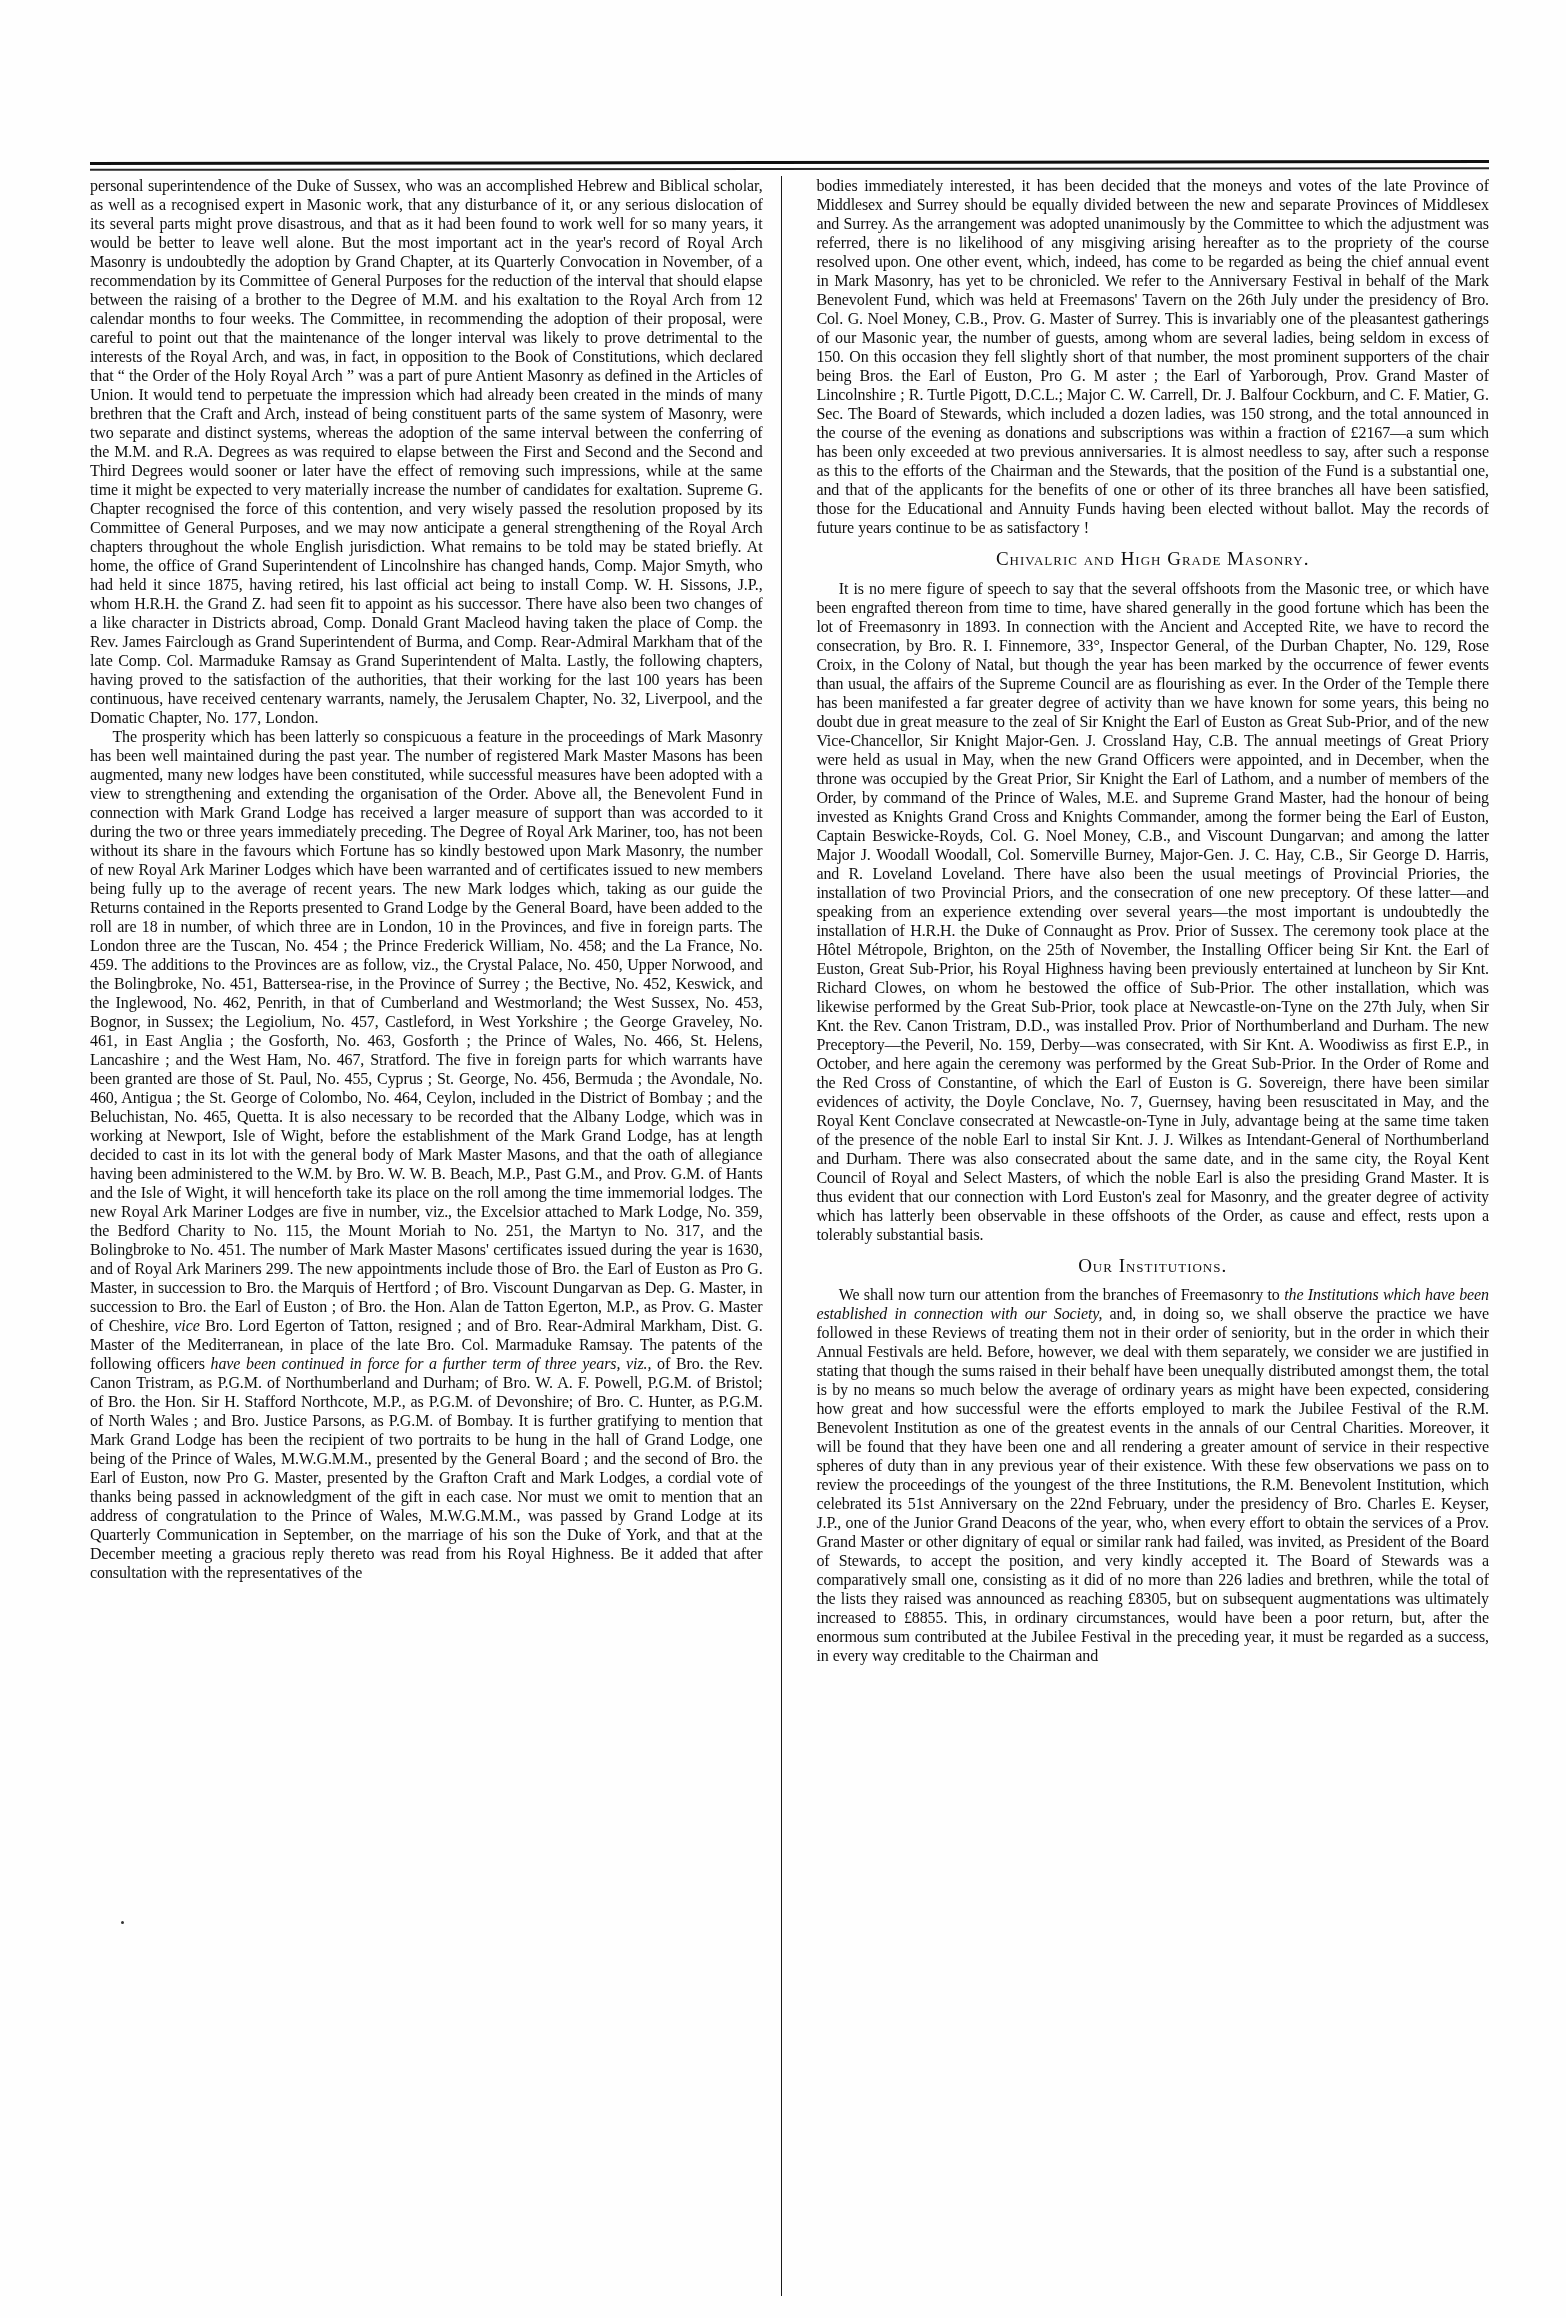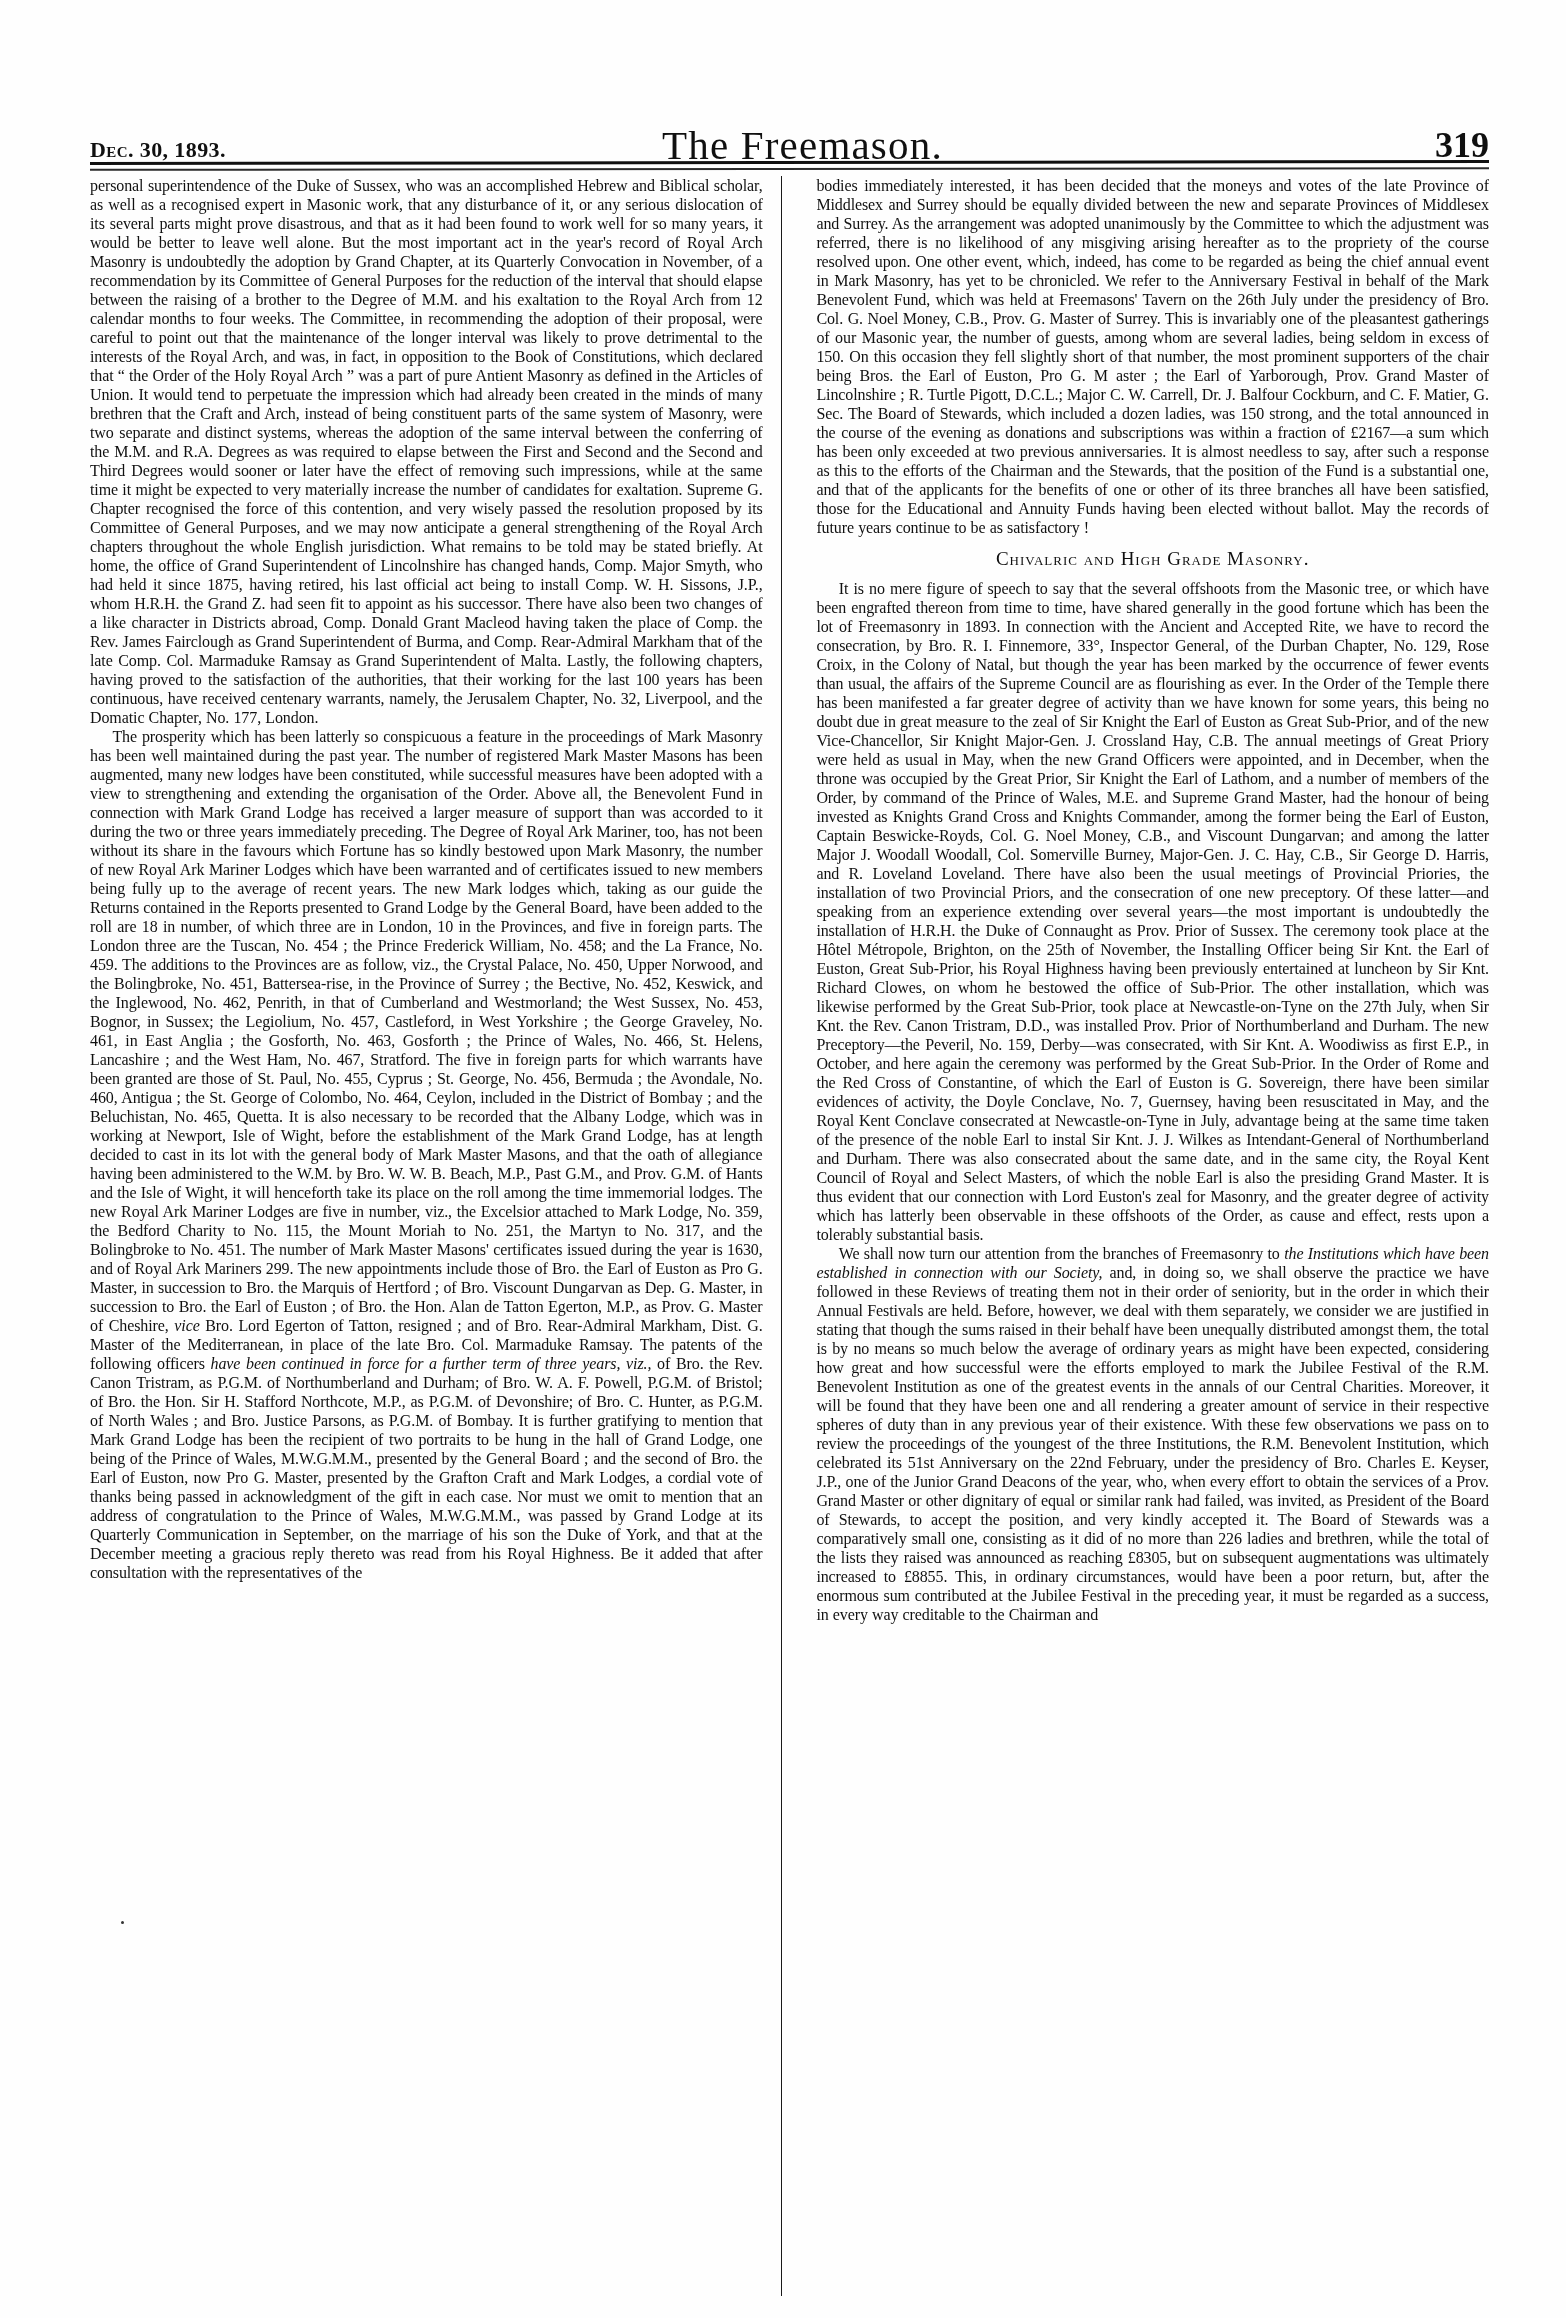--- a/index.html
+++ b/index.html
@@ -136,44 +136,40 @@
     height: 3.3px;
     background: #333;
     border-radius: 50%;
   }
 </style>
 </head>
 <body>
 
 <div class="page">
 
-  <div class="masthead">
-    <div class="masthead-date">Dec. 30, 1893.</div>
-    <div class="masthead-title">The Freemason.</div>
-    <div class="masthead-page">319</div>
-  </div>
 
   <div class="rule-wrap">
     <div class="rule-thick"></div>
     <div class="rule-thin"></div>
   </div>
 
   <div class="columns">
 
     <div class="col left">
       <p class="body noindent">personal superintendence of the Duke of Sussex, who was an accomplished Hebrew and Biblical scholar, as well as a recognised expert in Masonic work, that any disturbance of it, or any serious dislocation of its several parts might prove disastrous, and that as it had been found to work well for so many years, it would be better to leave well alone. But the most important act in the year's record of Royal Arch Masonry is undoubtedly the adoption by Grand Chapter, at its Quarterly Convocation in November, of a recommendation by its Committee of General Purposes for the reduction of the interval that should elapse between the raising of a brother to the Degree of M.M. and his exaltation to the Royal Arch from 12 calendar months to four weeks. The Committee, in recommending the adoption of their proposal, were careful to point out that the maintenance of the longer interval was likely to prove detrimental to the interests of the Royal Arch, and was, in fact, in opposition to the Book of Constitutions, which declared that “ the Order of the Holy Royal Arch ” was a part of pure Antient Masonry as defined in the Articles of Union. It would tend to perpetuate the impression which had already been created in the minds of many brethren that the Craft and Arch, instead of being constituent parts of the same system of Masonry, were two separate and distinct systems, whereas the adoption of the same interval between the conferring of the M.M. and R.A. Degrees as was required to elapse between the First and Second and the Second and Third Degrees would sooner or later have the effect of removing such impressions, while at the same time it might be expected to very materially increase the number of candidates for exaltation. Supreme G. Chapter recognised the force of this contention, and very wisely passed the resolution proposed by its Committee of General Purposes, and we may now anticipate a general strengthening of the Royal Arch chapters throughout the whole English jurisdiction. What remains to be told may be stated briefly. At home, the office of Grand Superintendent of Lincolnshire has changed hands, Comp. Major Smyth, who had held it since 1875, having retired, his last official act being to install Comp. W. H. Sissons, J.P., whom H.R.H. the Grand Z. had seen fit to appoint as his successor. There have also been two changes of a like character in Districts abroad, Comp. Donald Grant Macleod having taken the place of Comp. the Rev. James Fairclough as Grand Superintendent of Burma, and Comp. Rear-Admiral Markham that of the late Comp. Col. Marmaduke Ramsay as Grand Superintendent of Malta. Lastly, the following chapters, having proved to the satisfaction of the authorities, that their working for the last 100 years has been continuous, have received centenary warrants, namely, the Jerusalem Chapter, No. 32, Liverpool, and the Domatic Chapter, No. 177, London.</p>
       <p class="body indent">The prosperity which has been latterly so conspicuous a feature in the proceedings of Mark Masonry has been well maintained during the past year. The number of registered Mark Master Masons has been augmented, many new lodges have been constituted, while successful measures have been adopted with a view to strengthening and extending the organisation of the Order. Above all, the Benevolent Fund in connection with Mark Grand Lodge has received a larger measure of support than was accorded to it during the two or three years immediately preceding. The Degree of Royal Ark Mariner, too, has not been without its share in the favours which Fortune has so kindly bestowed upon Mark Masonry, the number of new Royal Ark Mariner Lodges which have been warranted and of certificates issued to new members being fully up to the average of recent years. The new Mark lodges which, taking as our guide the Returns contained in the Reports presented to Grand Lodge by the General Board, have been added to the roll are 18 in number, of which three are in London, 10 in the Provinces, and five in foreign parts. The London three are the Tuscan, No. 454 ; the Prince Frederick William, No. 458; and the La France, No. 459. The additions to the Provinces are as follow, viz., the Crystal Palace, No. 450, Upper Norwood, and the Bolingbroke, No. 451, Battersea-rise, in the Province of Surrey ; the Bective, No. 452, Keswick, and the Inglewood, No. 462, Penrith, in that of Cumberland and Westmorland; the West Sussex, No. 453, Bognor, in Sussex; the Legiolium, No. 457, Castleford, in West Yorkshire ; the George Graveley, No. 461, in East Anglia ; the Gosforth, No. 463, Gosforth ; the Prince of Wales, No. 466, St. Helens, Lancashire ; and the West Ham, No. 467, Stratford. The five in foreign parts for which warrants have been granted are those of St. Paul, No. 455, Cyprus ; St. George, No. 456, Bermuda ; the Avondale, No. 460, Antigua ; the St. George of Colombo, No. 464, Ceylon, included in the District of Bombay ; and the Beluchistan, No. 465, Quetta. It is also necessary to be recorded that the Albany Lodge, which was in working at Newport, Isle of Wight, before the establishment of the Mark Grand Lodge, has at length decided to cast in its lot with the general body of Mark Master Masons, and that the oath of allegiance having been administered to the W.M. by Bro. W. W. B. Beach, M.P., Past G.M., and Prov. G.M. of Hants and the Isle of Wight, it will henceforth take its place on the roll among the time immemorial lodges. The new Royal Ark Mariner Lodges are five in number, viz., the Excelsior attached to Mark Lodge, No. 359, the Bedford Charity to No. 115, the Mount Moriah to No. 251, the Martyn to No. 317, and the Bolingbroke to No. 451. The number of Mark Master Masons' certificates issued during the year is 1630, and of Royal Ark Mariners 299. The new appointments include those of Bro. the Earl of Euston as Pro G. Master, in succession to Bro. the Marquis of Hertford ; of Bro. Viscount Dungarvan as Dep. G. Master, in succession to Bro. the Earl of Euston ; of Bro. the Hon. Alan de Tatton Egerton, M.P., as Prov. G. Master of Cheshire, <i>vice</i> Bro. Lord Egerton of Tatton, resigned ; and of Bro. Rear-Admiral Markham, Dist. G. Master of the Mediterranean, in place of the late Bro. Col. Marmaduke Ramsay. The patents of the following officers <i>have been continued in force for a further term of three years, viz.,</i> of Bro. the Rev. Canon Tristram, as P.G.M. of Northumberland and Durham; of Bro. W. A. F. Powell, P.G.M. of Bristol; of Bro. the Hon. Sir H. Stafford Northcote, M.P., as P.G.M. of Devonshire; of Bro. C. Hunter, as P.G.M. of North Wales ; and Bro. Justice Parsons, as P.G.M. of Bombay. It is further gratifying to mention that Mark Grand Lodge has been the recipient of two portraits to be hung in the hall of Grand Lodge, one being of the Prince of Wales, M.W.G.M.M., presented by the General Board ; and the second of Bro. the Earl of Euston, now Pro G. Master, presented by the Grafton Craft and Mark Lodges, a cordial vote of thanks being passed in acknowledgment of the gift in each case. Nor must we omit to mention that an address of congratulation to the Prince of Wales, M.W.G.M.M., was passed by Grand Lodge at its Quarterly Communication in September, on the marriage of his son the Duke of York, and that at the December meeting a gracious reply thereto was read from his Royal Highness. Be it added that after consultation with the representatives of the</p>
     </div>
 
     <div class="divider"></div>
 
     <div class="col right">
       <p class="body noindent">bodies immediately interested, it has been decided that the moneys and votes of the late Province of Middlesex and Surrey should be equally divided between the new and separate Provinces of Middlesex and Surrey. As the arrangement was adopted unanimously by the Committee to which the adjustment was referred, there is no likelihood of any misgiving arising hereafter as to the propriety of the course resolved upon. One other event, which, indeed, has come to be regarded as being the chief annual event in Mark Masonry, has yet to be chronicled. We refer to the Anniversary Festival in behalf of the Mark Benevolent Fund, which was held at Freemasons' Tavern on the 26th July under the presidency of Bro. Col. G. Noel Money, C.B., Prov. G. Master of Surrey. This is invariably one of the pleasantest gatherings of our Masonic year, the number of guests, among whom are several ladies, being seldom in excess of 150. On this occasion they fell slightly short of that number, the most prominent supporters of the chair being Bros. the Earl of Euston, Pro G. M aster ; the Earl of Yarborough, Prov. Grand Master of Lincolnshire ; R. Turtle Pigott, D.C.L.; Major C. W. Carrell, Dr. J. Balfour Cockburn, and C. F. Matier, G. Sec. The Board of Stewards, which included a dozen ladies, was 150 strong, and the total announced in the course of the evening as donations and subscriptions was within a fraction of £2167—a sum which has been only exceeded at two previous anniversaries. It is almost needless to say, after such a response as this to the efforts of the Chairman and the Stewards, that the position of the Fund is a substantial one, and that of the applicants for the benefits of one or other of its three branches all have been satisfied, those for the Educational and Annuity Funds having been elected without ballot. May the records of future years continue to be as satisfactory !</p>
       <h2 class="section">Chivalric and High Grade Masonry.</h2>
       <p class="body indent">It is no mere figure of speech to say that the several offshoots from the Masonic tree, or which have been engrafted thereon from time to time, have shared generally in the good fortune which has been the lot of Freemasonry in 1893. In connection with the Ancient and Accepted Rite, we have to record the consecration, by Bro. R. I. Finnemore, 33°, Inspector General, of the Durban Chapter, No. 129, Rose Croix, in the Colony of Natal, but though the year has been marked by the occurrence of fewer events than usual, the affairs of the Supreme Council are as flourishing as ever. In the Order of the Temple there has been manifested a far greater degree of activity than we have known for some years, this being no doubt due in great measure to the zeal of Sir Knight the Earl of Euston as Great Sub-Prior, and of the new Vice-Chancellor, Sir Knight Major-Gen. J. Crossland Hay, C.B. The annual meetings of Great Priory were held as usual in May, when the new Grand Officers were appointed, and in December, when the throne was occupied by the Great Prior, Sir Knight the Earl of Lathom, and a number of members of the Order, by command of the Prince of Wales, M.E. and Supreme Grand Master, had the honour of being invested as Knights Grand Cross and Knights Commander, among the former being the Earl of Euston, Captain Beswicke-Royds, Col. G. Noel Money, C.B., and Viscount Dungarvan; and among the latter Major J. Woodall Woodall, Col. Somerville Burney, Major-Gen. J. C. Hay, C.B., Sir George D. Harris, and R. Loveland Loveland. There have also been the usual meetings of Provincial Priories, the installation of two Provincial Priors, and the consecration of one new preceptory. Of these latter—and speaking from an experience extending over several years—the most important is undoubtedly the installation of H.R.H. the Duke of Connaught as Prov. Prior of Sussex. The ceremony took place at the Hôtel Métropole, Brighton, on the 25th of November, the Installing Officer being Sir Knt. the Earl of Euston, Great Sub-Prior, his Royal Highness having been previously entertained at luncheon by Sir Knt. Richard Clowes, on whom he bestowed the office of Sub-Prior. The other installation, which was likewise performed by the Great Sub-Prior, took place at Newcastle-on-Tyne on the 27th July, when Sir Knt. the Rev. Canon Tristram, D.D., was installed Prov. Prior of Northumberland and Durham. The new Preceptory—the Peveril, No. 159, Derby—was consecrated, with Sir Knt. A. Woodiwiss as first E.P., in October, and here again the ceremony was performed by the Great Sub-Prior. In the Order of Rome and the Red Cross of Constantine, of which the Earl of Euston is G. Sovereign, there have been similar evidences of activity, the Doyle Conclave, No. 7, Guernsey, having been resuscitated in May, and the Royal Kent Conclave consecrated at Newcastle-on-Tyne in July, advantage being at the same time taken of the presence of the noble Earl to instal Sir Knt. J. J. Wilkes as Intendant-General of Northumberland and Durham. There was also consecrated about the same date, and in the same city, the Royal Kent Council of Royal and Select Masters, of which the noble Earl is also the presiding Grand Master. It is thus evident that our connection with Lord Euston's zeal for Masonry, and the greater degree of activity which has latterly been observable in these offshoots of the Order, as cause and effect, rests upon a tolerably substantial basis.</p>
+      <h2 class="section">Our Institutions.</h2>
       <p class="body indent">We shall now turn our attention from the branches of Freemasonry to <i>the Institutions which have been established in connection with our Society,</i> and, in doing so, we shall observe the practice we have followed in these Reviews of treating them not in their order of seniority, but in the order in which their Annual Festivals are held. Before, however, we deal with them separately, we consider we are justified in stating that though the sums raised in their behalf have been unequally distributed amongst them, the total is by no means so much below the average of ordinary years as might have been expected, considering how great and how successful were the efforts employed to mark the Jubilee Festival of the R.M. Benevolent Institution as one of the greatest events in the annals of our Central Charities. Moreover, it will be found that they have been one and all rendering a greater amount of service in their respective spheres of duty than in any previous year of their existence. With these few observations we pass on to review the proceedings of the youngest of the three Institutions, the R.M. Benevolent Institution, which celebrated its 51st Anniversary on the 22nd February, under the presidency of Bro. Charles E. Keyser, J.P., one of the Junior Grand Deacons of the year, who, when every effort to obtain the services of a Prov. Grand Master or other dignitary of equal or similar rank had failed, was invited, as President of the Board of Stewards, to accept the position, and very kindly accepted it. The Board of Stewards was a comparatively small one, consisting as it did of no more than 226 ladies and brethren, while the total of the lists they raised was announced as reaching £8305, but on subsequent augmentations was ultimately increased to £8855. This, in ordinary circumstances, would have been a poor return, but, after the enormous sum contributed at the Jubilee Festival in the preceding year, it must be regarded as a success, in every way creditable to the Chairman and</p>
     </div>
 
   </div>
 
   <div class="stray-dot"></div>
 
 </div>
 
 

